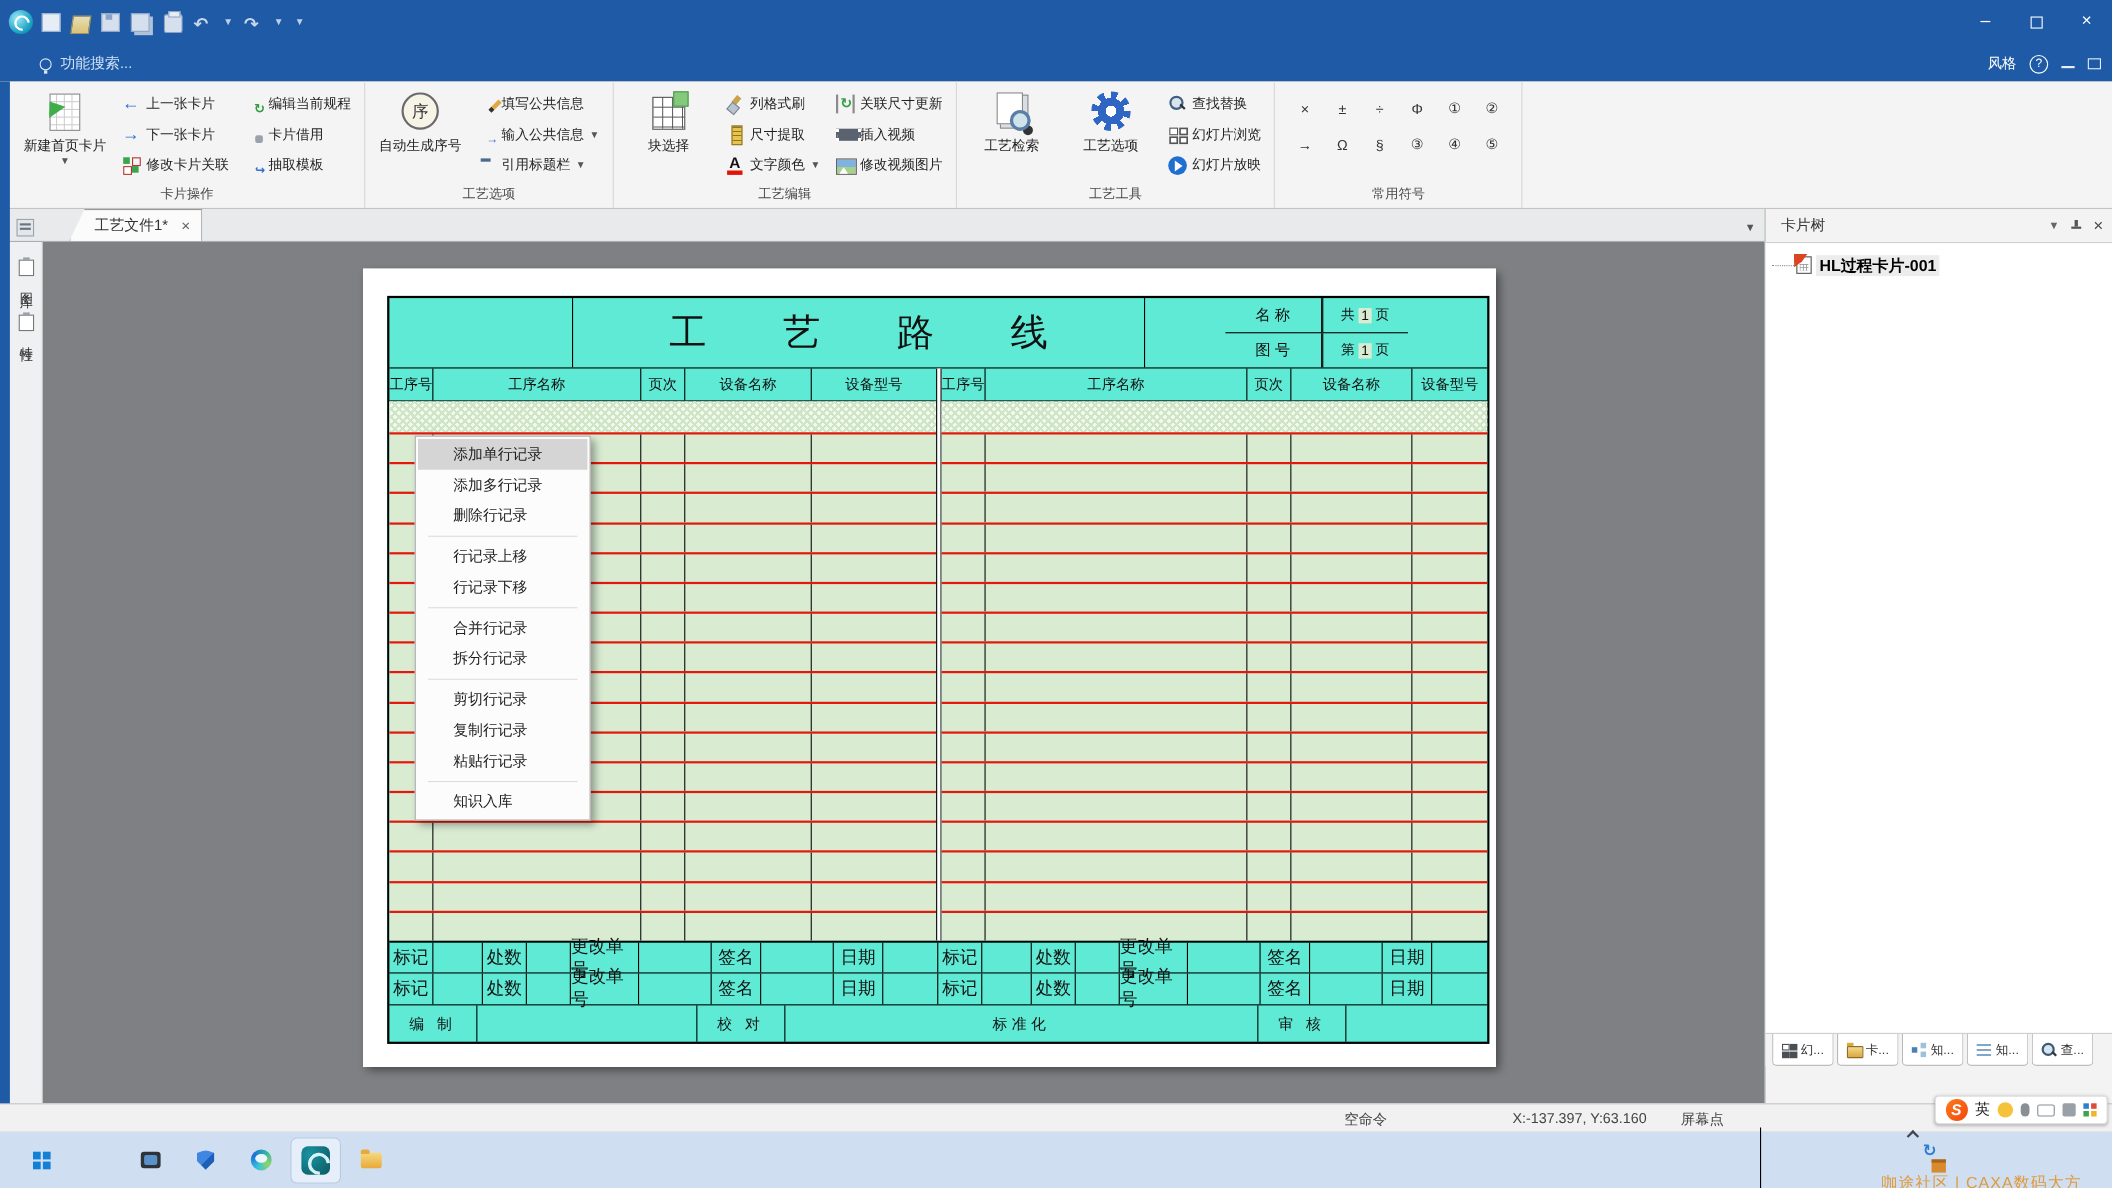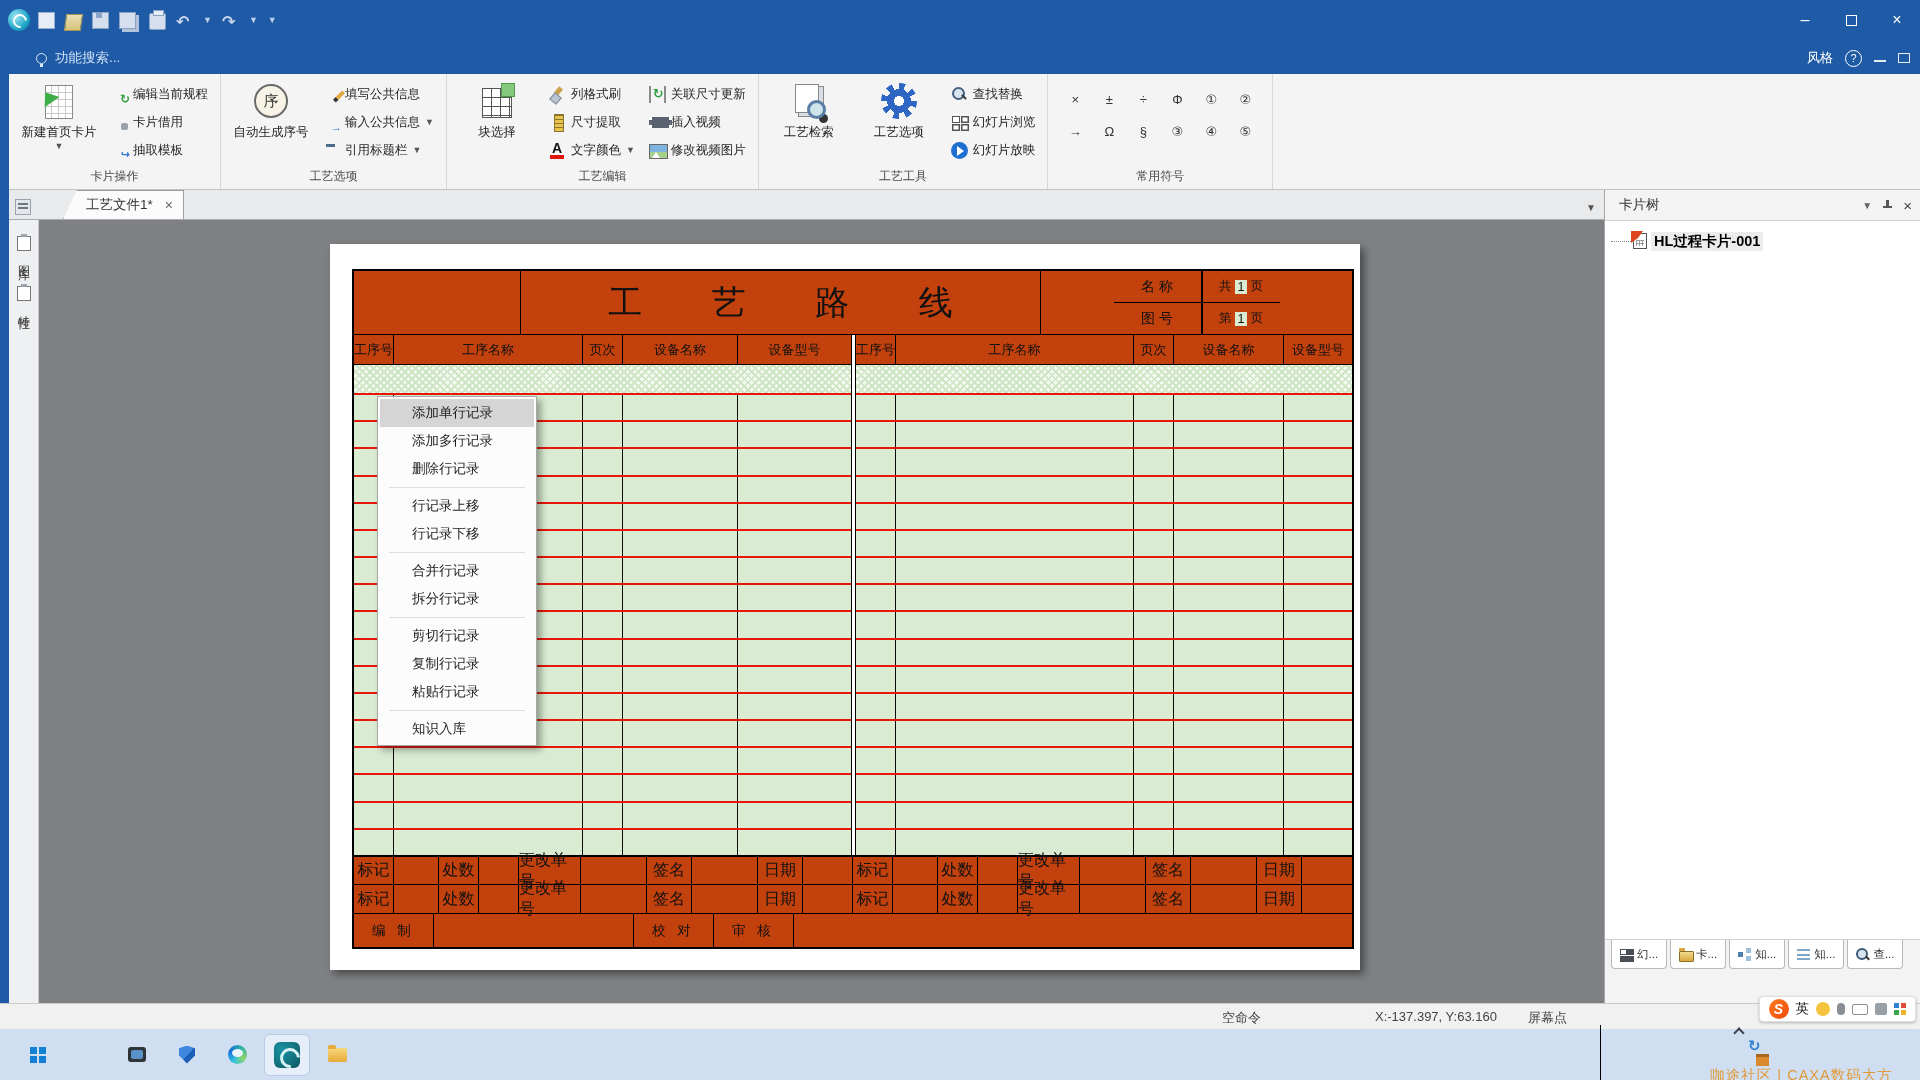--- a/index.html
+++ b/index.html
@@ -52,21 +52,21 @@
   .tab-close { margin-left:12px; color:#666; font-size:14px; }
   .tabrow-caret { position:absolute; right:8px; bottom:6px; color:#555; font-size:10px; }
   .canvas-row { flex:1; display:flex; min-height:0; }
   .left-strip { width:30px; background:#eef0f1; border-right:1px solid #c9c9c9; display:flex; flex-direction:column; align-items:center; padding-top:16px; gap:26px; }
   .strip-tab { display:flex; flex-direction:column; align-items:center; gap:5px; cursor:default; }
   .vtext { writing-mode:vertical-rl; font-size:12px; color:#333; letter-spacing:2px; }
   .canvas { flex:1; background:#7e8083; position:relative; overflow:hidden; }
 
   
   .page { position:absolute; left:291px; top:24px; width:1030px; height:726px; background:#fff; box-shadow:4px 4px 8px rgba(0,0,0,.45); }
-  .card { position:absolute; left:22px; top:25px; width:1002px; border:2px solid #000; background:#c2410c; color:#111; }
+  .card { position:absolute; left:22px; top:25px; width:1002px; border:2px solid #000; background:#5eead4; color:#111; }
   .tb { height:64px; display:flex; border-bottom:1px solid #000; }
   .tb-left { width:167px; border-right:1px solid #000; }
   .tb-title { flex:1; display:flex; align-items:center; justify-content:center; font-size:34px; letter-spacing:30px; padding-left:30px; font-weight:400; }
   .tb-right { width:312px; border-left:1px solid #000; display:flex; flex-direction:column; }
   .inforow { flex:1; display:flex; }
   .inforow + .inforow { border-top:1px solid #000; }
   .inforow .lab { width:88px; border-right:1px solid #000; display:flex; align-items:center; justify-content:center; font-size:14px; }
   .inforow .val { flex:1; background:#d9ecd2; }
   .inforow .pg { width:78px; border-left:1px solid #000; display:flex; align-items:center; justify-content:center; gap:3px; font-size:12.5px; }
   .chip { background:#d9ecd2; padding:0 3px; }
@@ -279,20 +279,34 @@
     </div>
   </div>
 
   <div class="ribbon" id="ribbon">
       <div class="rib-group">
         <div class="rib-content">
           <div class="rib-big">
             <span class="ic big ic-new-card"></span>
             <span class="lbl">新建首页卡片</span>
             <span class="caret">▼</span>
+          </div>
+          <div class="rib-col">
+            <div class="rib-small">
+              <span class="ic s17 ic-prev-card"></span>
+              <span class="lbl">上一张卡片</span>
+            </div>
+            <div class="rib-small">
+              <span class="ic s17 ic-next-card"></span>
+              <span class="lbl">下一张卡片</span>
+            </div>
+            <div class="rib-small">
+              <span class="ic s17 ic-card-link"></span>
+              <span class="lbl">修改卡片关联</span>
+            </div>
           </div>
           <div class="rib-col">
             <div class="rib-small">
               <span class="ic s17 ic-edit-rule"></span>
               <span class="lbl">编辑当前规程</span>
             </div>
             <div class="rib-small">
               <span class="ic s17 ic-card-borrow"></span>
               <span class="lbl">卡片借用</span>
             </div>
@@ -774,20 +788,21 @@
                   <div class="rcell" style="width: 66px;"></div>
                   <div class="rcell" style="width: 45px;">签名</div>
                   <div class="rcell" style="width: 66px;"></div>
                   <div class="rcell" style="width: 45px;">日期</div>
                   <div class="rcell" style="width: 50px;"></div>
                 </div>
                 <div class="foot">
                   <div class="fcell" style="width: 80px;">编 制</div>
                   <div class="fcell" style="width: 200px;"></div>
                   <div class="fcell" style="width: 80px;">校 对</div>
+                  <div class="fcell" style="width: 430px;">标准化</div>
                   <div class="fcell" style="width: 80px;">审 核</div>
                   <div class="fcell" style="width: 128px;"></div>
                 </div>
               </div>
           </div>
           <div class="ctx" id="ctxmenu">
               <div class="ctx-item hl">添加单行记录</div>
               <div class="ctx-item">添加多行记录</div>
               <div class="ctx-item">删除行记录</div>
               <div class="ctx-sep"></div>

